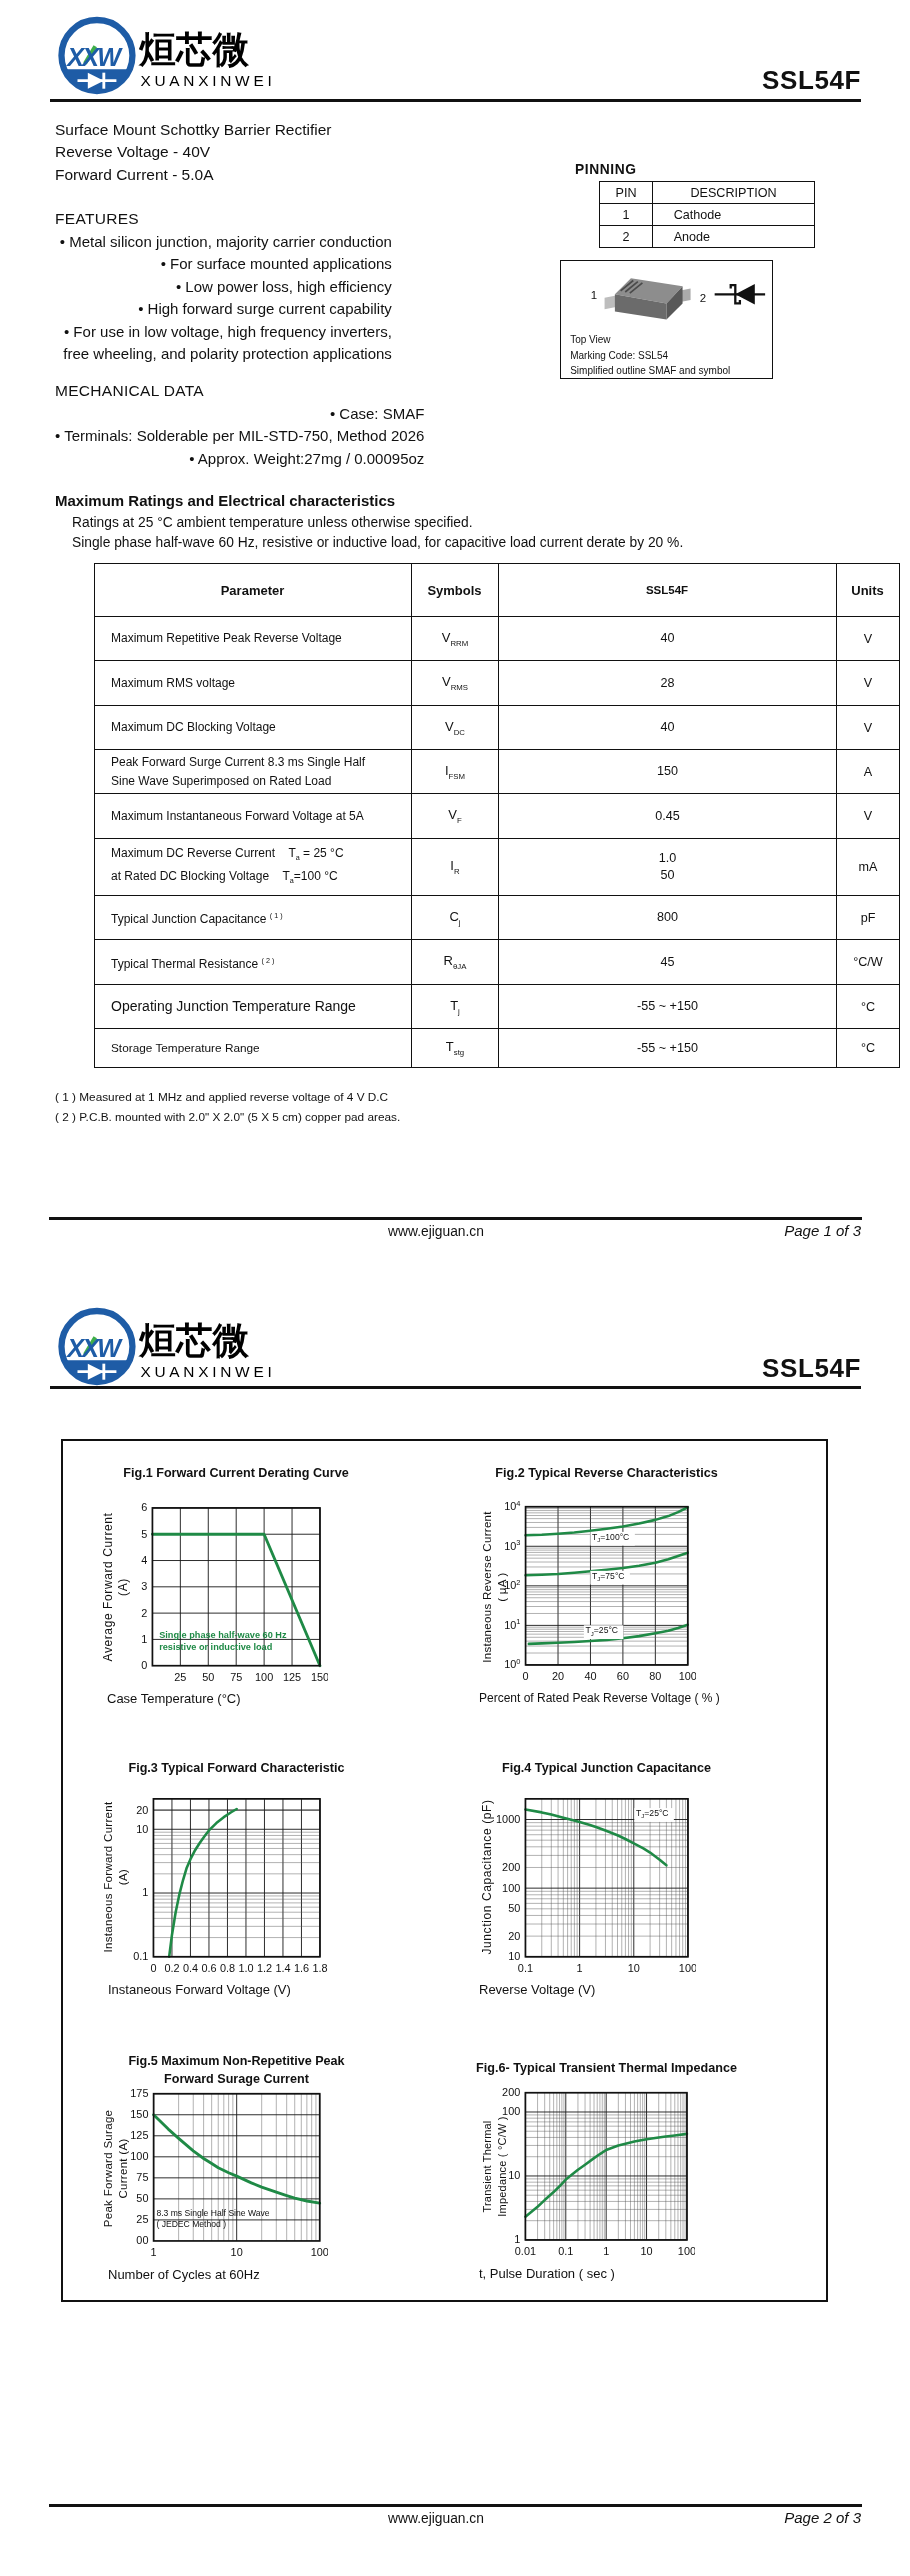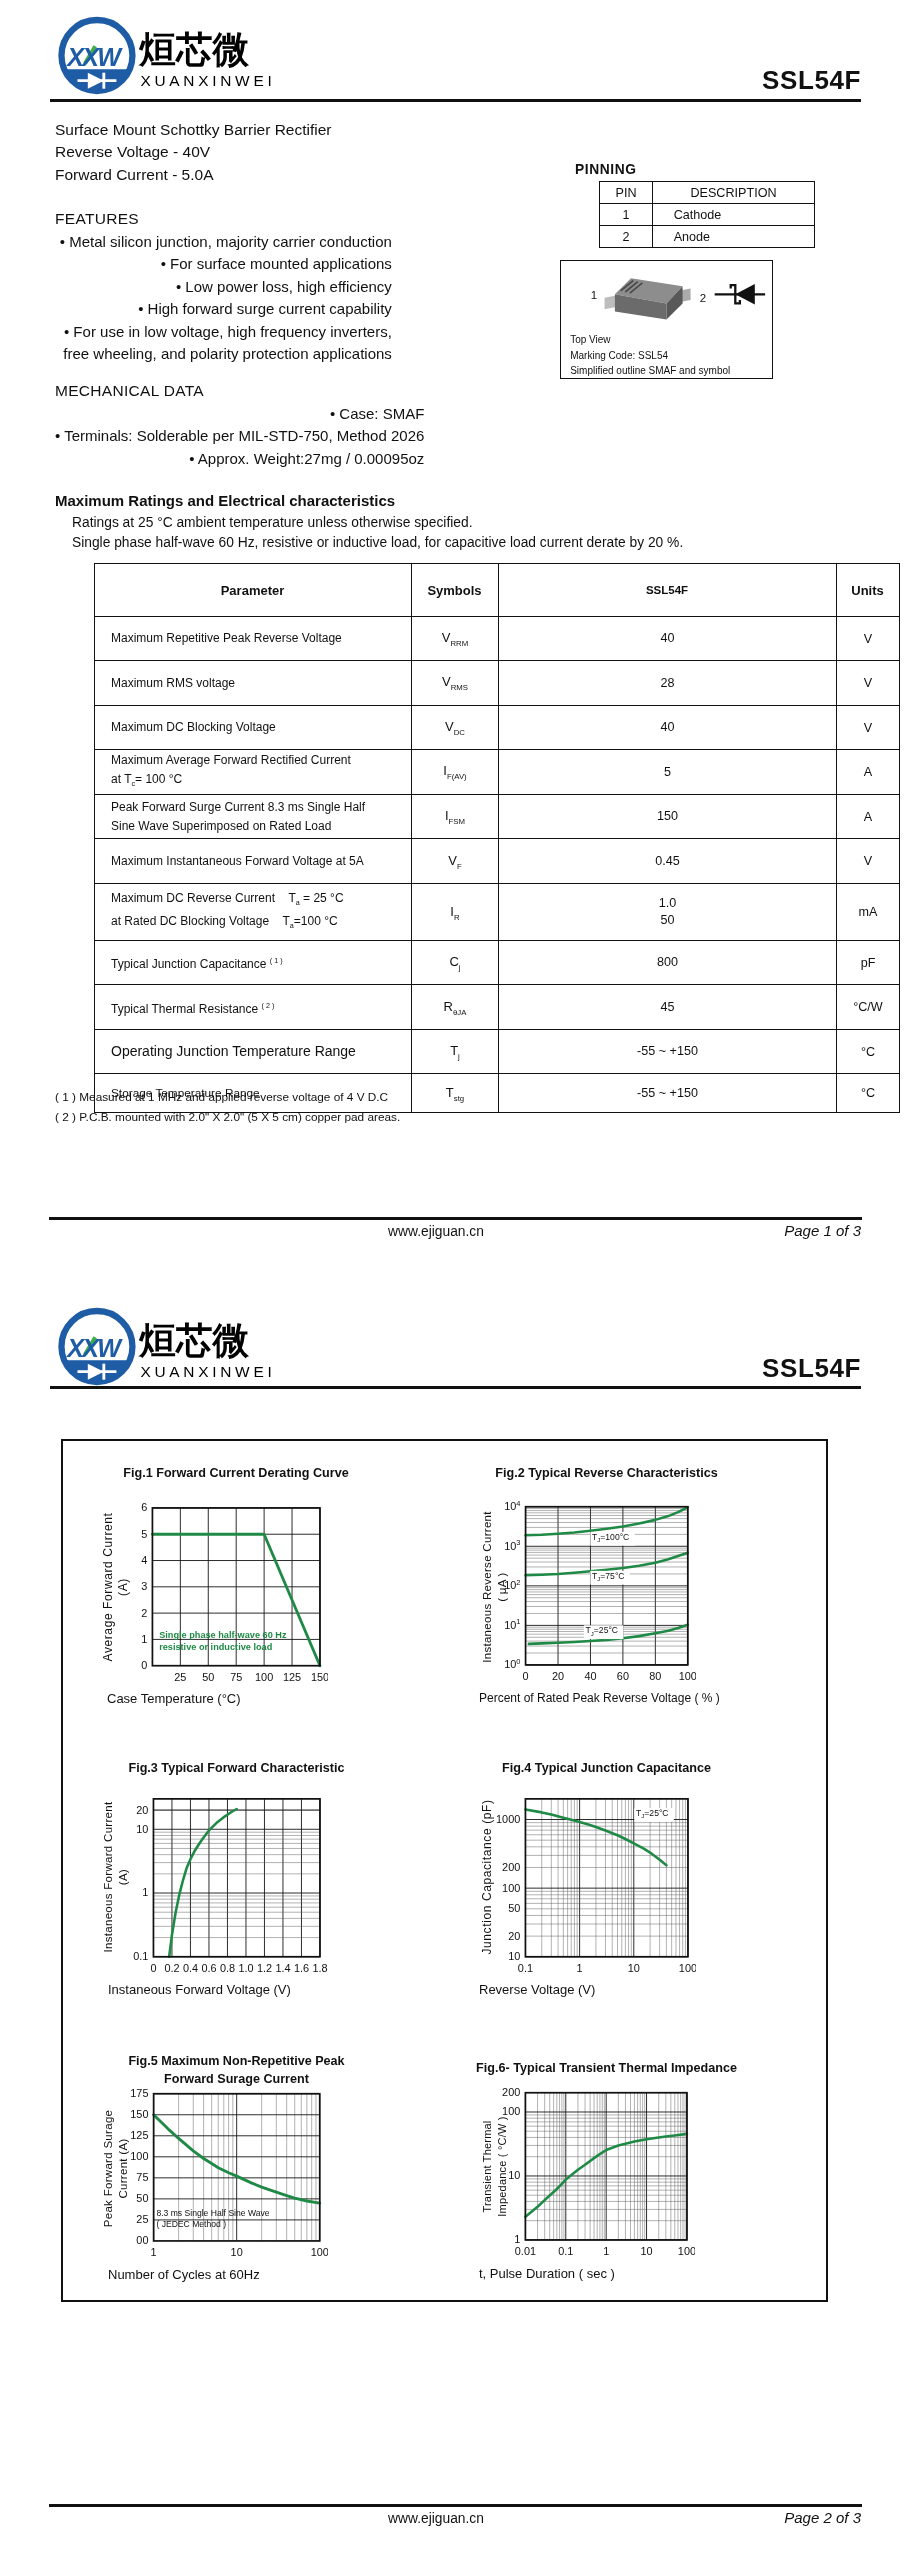--- a/index.html
+++ b/index.html
@@ -170,29 +170,20 @@
     <td class="v">28</td>
     <td class="u">V</td>
   </tr>
   <tr style="height:44px">
     <td class="p">
           <div><span>Maximum DC Blocking Voltage</span></div>
         </td>
     <td class="s"><span>V</span><sub>DC</sub></td>
     <td class="v">40</td>
     <td class="u">V</td>
-  </tr>
-  <tr style="height:45px">
-    <td class="p">
-          <div><span>Maximum Average Forward Rectified Current</span></div>
-          <div><span>at T</span><sub>c</sub><span>= 100 °C</span></div>
-        </td>
-    <td class="s"><span>I</span><sub>F(AV)</sub></td>
-    <td class="v">5</td>
-    <td class="u">A</td>
   </tr>
   <tr style="height:44px">
     <td class="p">
           <div><span>Peak Forward Surge Current 8.3 ms Single Half</span></div>
           <div><span>Sine Wave Superimposed on Rated Load</span></div>
         </td>
     <td class="s"><span>I</span><sub>FSM</sub></td>
     <td class="v">150</td>
     <td class="u">A</td>
   </tr>

